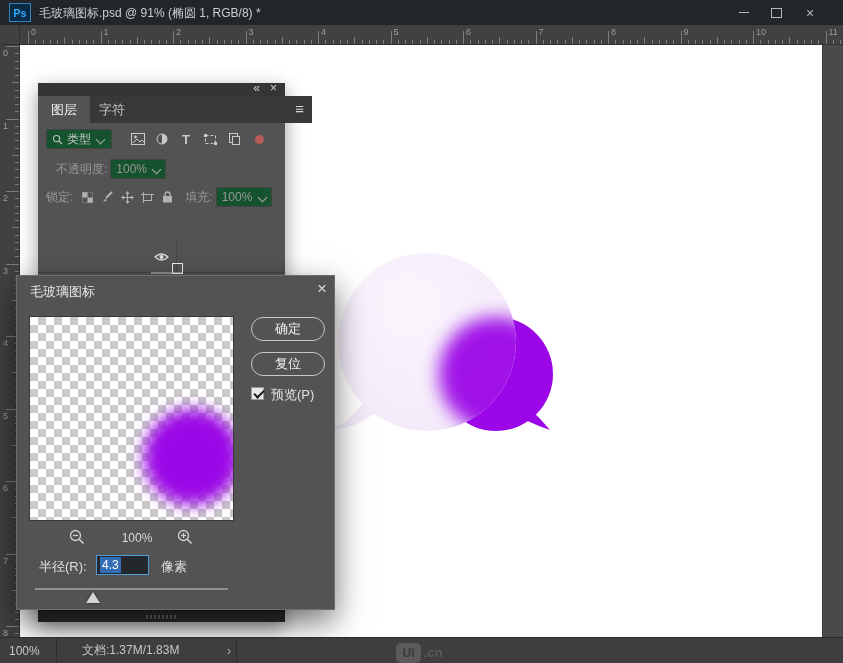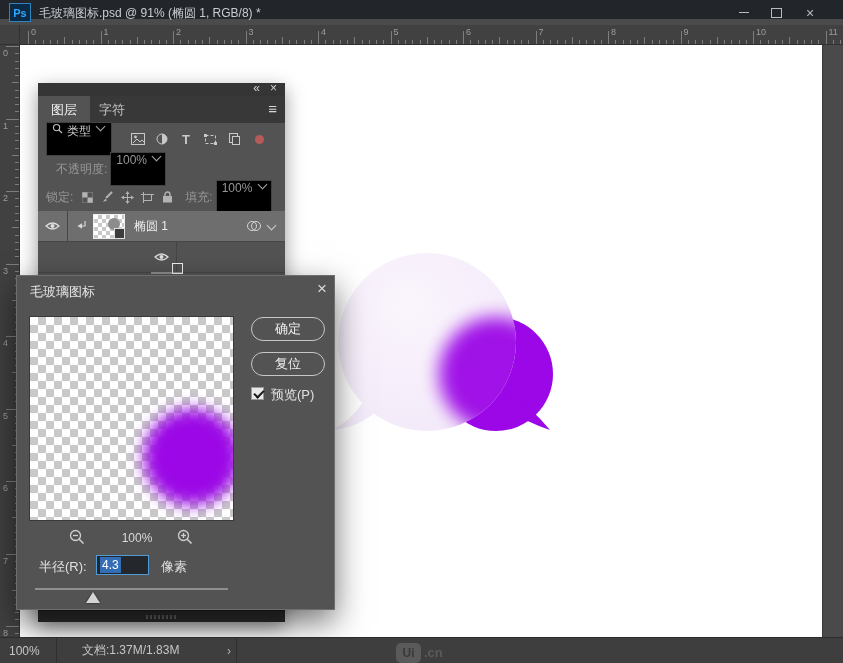--- a/index.html
+++ b/index.html
@@ -1,21 +1,21 @@
 <!DOCTYPE html>
 <html><head>
 <meta charset="utf-8">
 <style>
   html,body{margin:0;padding:0;background:#222;}
   body{width:843px;height:663px;overflow:hidden;font-family:"Liberation Sans","DejaVu Sans",sans-serif;-webkit-font-smoothing:antialiased;}
   .app{position:relative;width:843px;height:663px;background:#4b4b4b;overflow:hidden;}
   .abs{position:absolute;}
 
   
-  .titlebar{left:0;top:0;width:843px;height:19px;background:#22262a;color:#c9ccd0;font-size:12px;z-index:50;}
+  .titlebar{left:0;top:0;width:843px;height:25px;background:#22262a;color:#c9ccd0;font-size:12px;z-index:50;}
   .ps-logo{left:9px;top:3px;width:22px;height:19px;background:#0b2a45;border:1px solid #2f84c0;color:#31a8ff;font-size:11px;font-weight:bold;display:flex;align-items:center;justify-content:center;box-sizing:border-box;}
   .title-text{left:39px;top:5px;white-space:nowrap;}
   .winbtn{top:0;width:32px;height:25px;display:flex;align-items:center;justify-content:center;color:#b9bcbf;}
   .min-glyph{width:10px;height:1px;background:#b9bcbf;}
   .max-glyph{width:9px;height:8px;border:1px solid #b9bcbf;}
   .close-glyph{font-size:14px;line-height:14px;}
 
   
   .ruler{background:#414141;overflow:hidden;z-index:4;}
   .ruler-top{left:0;top:25px;width:843px;height:20px;border-bottom:1px solid #313131;box-sizing:border-box;}
@@ -29,26 +29,26 @@
   .pasteboard-right{left:822px;top:45px;width:21px;height:592px;background:#4a4a4a;border-left:1px solid #3a3a3a;box-sizing:border-box;z-index:2;}
   .purple-bubble{left:419px;top:272px;width:114px;height:114px;border-radius:50%;background:#9b07e6;}
   .glass-bubble{left:318px;top:208px;width:178px;height:178px;border-radius:50%;overflow:hidden;background:radial-gradient(circle at 40% 30%,#faf5fd 0%,#f5ecfa 65%,#f0e5f8 100%);}
   .glass-blob{position:absolute;left:101px;top:64px;width:114px;height:114px;border-radius:50%;background:#9b07e6;filter:blur(9px);opacity:.95;}
 
   
   .panel{left:38px;top:83px;width:247px;height:539px;background:#535353;z-index:20;box-shadow:0 6px 18px rgba(0,0,0,.4);font-size:12px;color:#d6d6d6;}
   .panel-header{left:0;top:0;width:247px;height:13px;background:#353535;color:#cfcfcf;}
   .panel-collapse{position:absolute;right:26px;top:-2px;font-size:12px;letter-spacing:-1px;}
   .panel-close{position:absolute;right:8px;top:-2px;font-size:12px;}
-  .tabrow{left:0;top:13px;width:247px;height:27px;background:#383838;}
+  .tabrow{left:0;top:13px;width:274px;height:27px;background:#383838;}
   .tab{position:absolute;top:0;height:27px;display:flex;align-items:center;padding:0 13px;color:#c2c2c2;font-size:13px;}
   .tab.active{background:#535353;color:#f2f2f2;}
   .panel-menu{position:absolute;right:8px;top:4px;font-size:15px;color:#d8d8d8;}
   .prow{left:8px;width:231px;height:20px;display:flex;align-items:center;}
-  .combo{display:flex;background:#000000;border:1px solid #434343;box-sizing:border-box;height:34px;color:#a8a8a8;}
+  .combo{display:flex;align-items:center;background:#14532d;border:1px solid #434343;box-sizing:border-box;height:20px;color:#a8a8a8;}
   .chev{width:6px;height:6px;border-right:1px solid #a9a9a9;border-bottom:1px solid #a9a9a9;transform:rotate(45deg);display:inline-block;}
   .ficon{display:inline-flex;align-items:center;justify-content:center;width:20px;height:16px;color:#cccccc;}
   .dim{color:#979797;}
   .lrow{left:0;width:247px;height:31px;display:flex;align-items:center;border-bottom:1px solid #464646;box-sizing:border-box;}
   .lrow.selected{background:#6e6e6e;}
   .eyebox{width:30px;height:31px;display:flex;align-items:center;justify-content:center;border-right:1px solid #464646;box-sizing:border-box;flex:0 0 30px;}
   .thumb{width:32px;height:25px;background-image:linear-gradient(45deg,#c9c9c9 25%,transparent 25%,transparent 75%,#c9c9c9 75%),linear-gradient(45deg,#c9c9c9 25%,#ffffff 25%,#ffffff 75%,#c9c9c9 75%);background-size:8px 8px;background-position:0 0,4px 4px;position:relative;box-sizing:border-box;}
   .badge{position:absolute;right:-1px;bottom:-1px;width:11px;height:11px;box-sizing:border-box;}
   .lname{margin-left:9px;color:#ececec;font-size:12px;}
 
@@ -442,44 +442,20 @@
             <path d="M3 5 V3.5 A2.5 2.5 0 0 1 8 3.5 V5" fill="none" stroke="#b3b3b3" stroke-width="1.4"></path>
           </svg>
         </span>
       <span class="dim" style="margin-left:8px;">填充:</span>
       <div class="combo dim" style="width:56px;padding:0 5px;justify-content:space-between;margin-left:3px;">
         <span>100%</span>
         <span class="chev"></span>
       </div>
     </div>
 
-    <div class="abs lrow selected" style="top:128px;">
-      <div class="eyebox">
-        <svg width="15" height="10" viewBox="0 0 15 10">
-            <path d="M1 5 Q7.5 -1 14 5 Q7.5 11 1 5 Z" fill="none" stroke="#dedede" stroke-width="1.2"></path>
-            <circle cx="7.5" cy="5" r="2" fill="#dedede"></circle>
-          </svg>
-      </div>
-      <svg width="11" height="13" viewBox="0 0 11 13" style="margin-left:8px;">
-          <path d="M9 1 V6 H5" fill="none" stroke="#d8d8d8" stroke-width="1.2"></path>
-          <path d="M6 3.2 L1.5 6 L6 8.8 Z" fill="#d8d8d8"></path>
-        </svg>
-      <div class="thumb" style="margin-left:6px;border:1px solid #f0f0f0;">
-        <div style="position:absolute;right:4px;top:3px;width:12px;height:12px;border-radius:50%;background:#8c8c8c;"></div>
-        <div class="badge" style="background:#3c3c3c;border:1px solid #dedede;"></div>
-      </div>
-      <span class="lname">椭圆 1</span>
-      <span style="margin-left:auto;margin-right:4px;display:flex;align-items:center;">
-        <svg width="16" height="12" viewBox="0 0 16 12">
-            <circle cx="6" cy="6" r="4.5" fill="none" stroke="#d5d5d5"></circle>
-            <circle cx="10" cy="6" r="4.5" fill="none" stroke="#d5d5d5"></circle>
-          </svg>
-        <span class="chev" style="margin:0 6px 2px 6px;border-color:#cfcfcf;"></span>
-      </span>
-    </div>
     <div class="abs lrow" style="top:159px;flex-direction:column;">
       <div class="eyebox">
         <svg width="15" height="10" viewBox="0 0 15 10">
             <path d="M1 5 Q7.5 -1 14 5 Q7.5 11 1 5 Z" fill="none" stroke="#dedede" stroke-width="1.2"></path>
             <circle cx="7.5" cy="5" r="2" fill="#dedede"></circle>
           </svg>
       </div>
       <div class="thumb" style="margin-left:10px;border:1px solid #8d8d8d;">
         <div class="badge" style="background:transparent;border:1px solid #efefef;"></div>
       </div>

